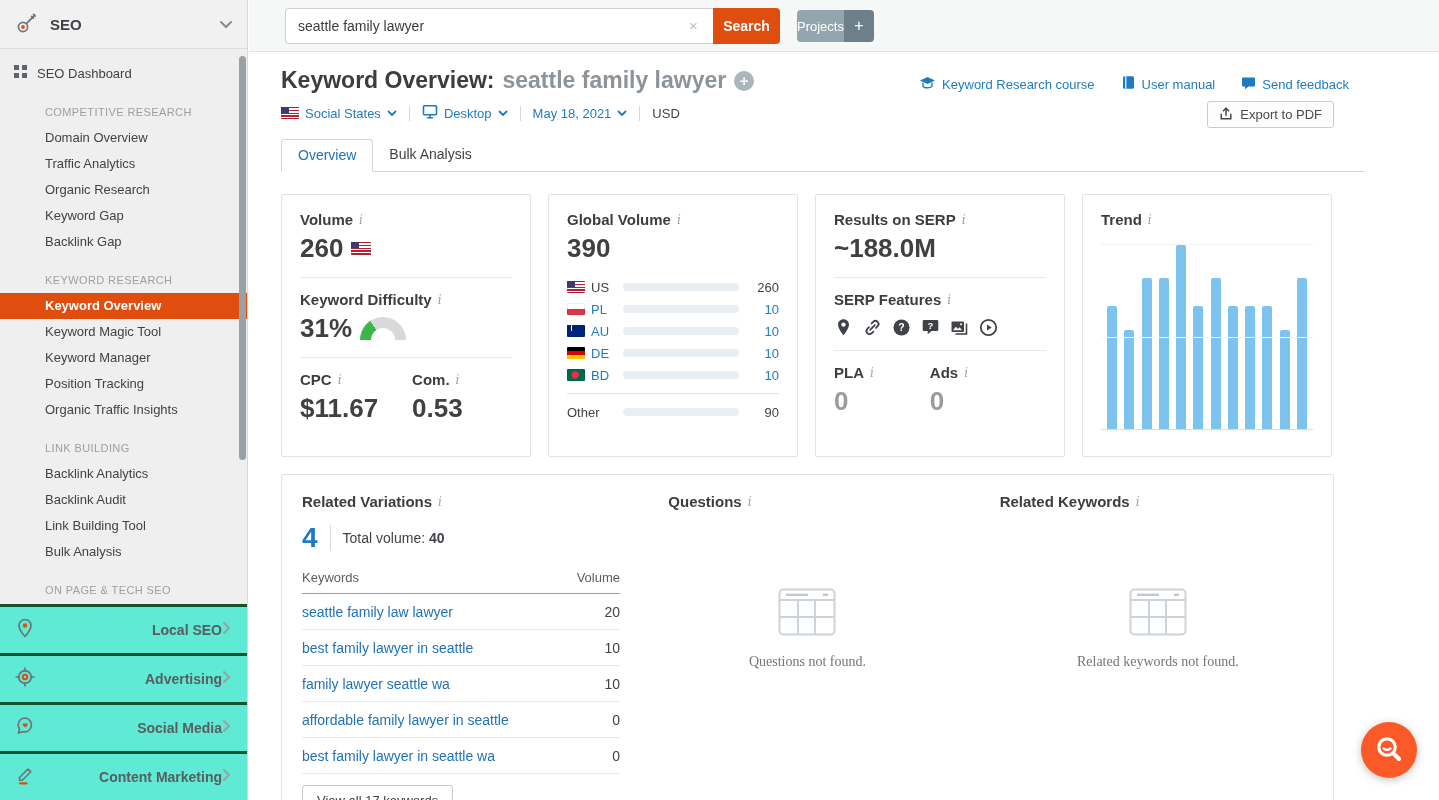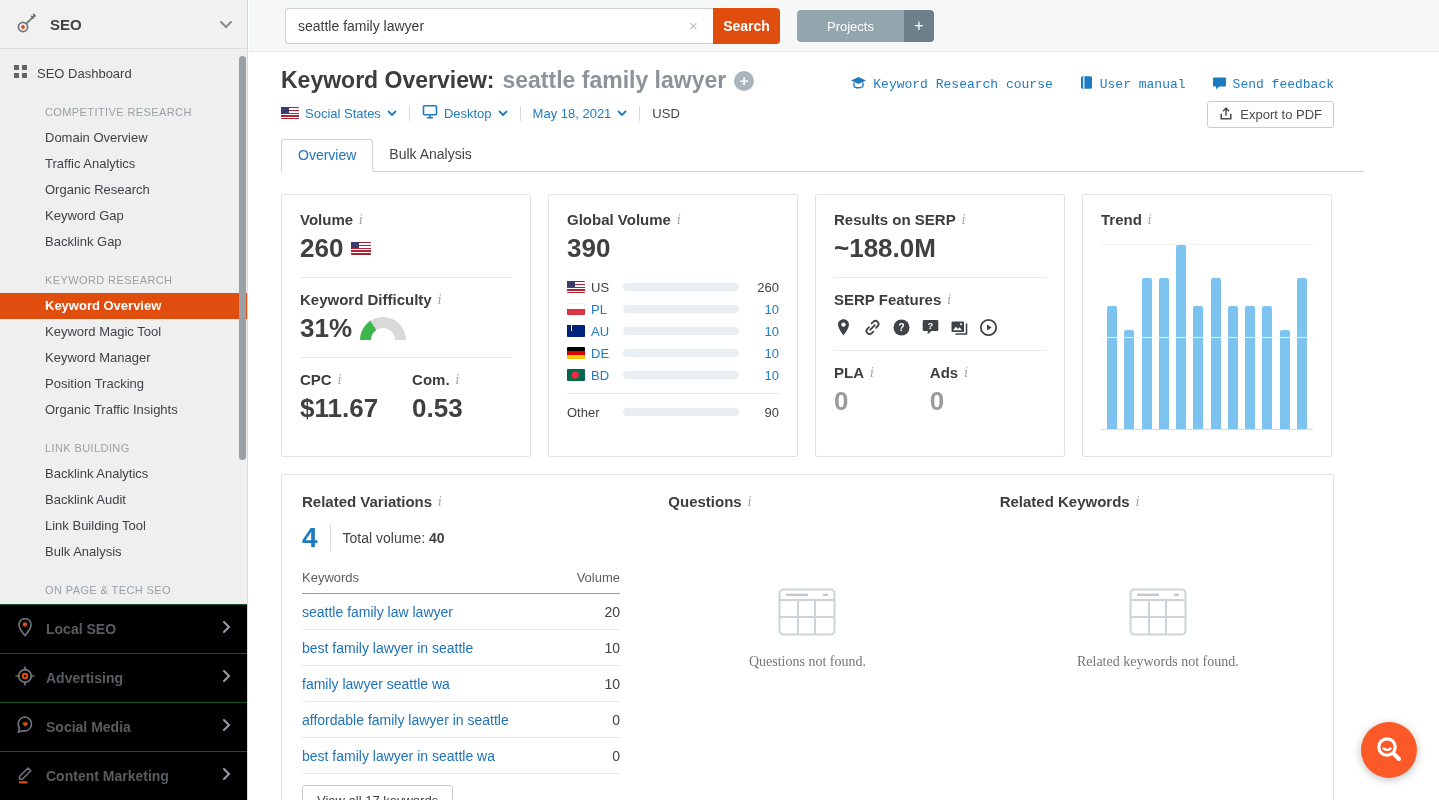--- a/index.html
+++ b/index.html
@@ -12,39 +12,39 @@
   .sb-header { height:49px; display:flex; align-items:center; padding:0 14px; background:#f1f1f1; border-bottom:1px solid #ddd; cursor:pointer; }
   .sb-header .sb-title { font-size:15px; font-weight:700; color:#3f4347; margin-left:10px; flex:1; }
   .sb-scroll { position:absolute; top:49px; left:0; right:0; height:555px; overflow:hidden; padding-top:12px; }
   .sb-item { height:26px; line-height:26px; font-size:13px; color:#3f4347; padding-left:45px; cursor:pointer; white-space:nowrap; }
   .sb-item.dash { display:flex; align-items:center; padding-left:14px; }
   .sb-item.dash svg { margin-right:10px; }
   .sb-item.selected { background:#e04e0f; color:#fff; font-weight:700; }
   .sb-section-title { height:26px; line-height:26px; margin-top:12px; font-size:11px; letter-spacing:.4px; color:#9aa0a4; padding-left:45px; white-space:nowrap; }
   .sb-scrollbar { position:absolute; left:239px; top:56px; width:7px; height:404px; border-radius:4px; background:#9aa0a3; }
   .sb-bottom { position:absolute; bottom:0; left:0; right:0; }
-  .sb-bottom-item { height:49px; display:flex; align-items:center; padding:0 16px 0 14px; background:#000000; border-top:1px solid #14532d; cursor:pointer; }
+  .sb-bottom-item { height:49px; display:flex; align-items:center; padding:0 16px 0 14px; background:#5eead4; border-top:3px solid #14532d; cursor:pointer;text-align:right; }
   .sb-bottom-item .lbl { flex:1; margin-left:10px; font-size:14px; font-weight:700; color:#585d61; }
 
   
   .topbar { position:absolute; left:249px; right:0; top:0; height:52px; background:#f6f7f7; border-bottom:1px solid #e4e4e4; }
   .search-wrap { position:absolute; left:36px; top:8px; display:flex; }
   .search-input { width:428px; height:36px; border:1px solid #cfcfcf; border-right:none; border-radius:4px 0 0 4px; background:#fff; padding:0 30px 0 12px; font-size:14px; color:#3c3c3c; font-family:"Liberation Sans",sans-serif; outline:none; }
   .clear-x { position:absolute; left:404px; top:9px; font-size:15px; color:#b9bcbe; cursor:pointer; }
   .search-btn { width:67px; height:36px; border:none; border-radius:0 4px 4px 0; background:#e04e0f; color:#fff; font-size:14px; font-weight:700; cursor:pointer; font-family:"Liberation Sans",sans-serif; }
   .projects-wrap { position:absolute; left:548px; top:10px; display:flex; height:32px; border-radius:4px; overflow:hidden; cursor:pointer; }
-  .projects-main { background:#93a5ad; color:#fff; font-size:13px; display:flex; align-items:center; padding:0 30px; }
+  .projects-main { background:#93a5ad; color:#fff; font-size:13px; display:flex; align-items:center; padding:0 0; }
   .projects-add { background:#6d8089; color:#fff; width:30px; display:flex; align-items:center; justify-content:center; font-size:16px; }
 
   
   .content { position:absolute; left:249px; right:0; top:53px; bottom:0; background:#fff; padding:14px 0 0 32px; }
   .page-title { font-size:23px; font-weight:700; color:#3d3d3d; display:flex; align-items:center; gap:8px; }
   .page-title .kw { color:#8d9499; font-weight:700; }
   .add-kw { width:20px; height:20px; border-radius:50%; background:#aab5bc; color:#fff; font-size:15px; line-height:19px; text-align:center; cursor:pointer; flex:none; }
-  .help-links { position:absolute; top:22px; right:105px; display:flex; gap:26px;font-family:Liberation Mono, monospace; }
+  .help-links { position:absolute; top:22px; right:90px; display:flex; gap:26px; }
   .help-link { display:flex; align-items:center; gap:6px; color:#1f7bc0; font-size:13px; cursor:pointer; }
   .export-btn { position:absolute; top:48px; right:105px; height:27px; display:flex; align-items:center; gap:7px; border:1px solid #c9ccce; border-radius:3px; background:#fdfdfd; padding:0 11px; font-size:13px; color:#4a4a4a; cursor:pointer; }
   .filters { margin-top:10px; display:flex; align-items:center; gap:12px; font-size:13px; }
   .filter { display:flex; align-items:center; gap:6px; color:#1f7bc0; cursor:pointer; }
   .filter-sep { width:1px; height:15px; background:#d9d9d9; }
   .currency { color:#3f4347; }
   .tabs { margin-top:17px; width:1083px; border-bottom:1px solid #d4d4d4; display:flex; }
   .tab { font-size:14px; padding:7px 16px 8px; cursor:pointer; color:#3f4347; }
   .tab.active { color:#2073b9; background:#fff; border:1px solid #d4d4d4; border-bottom:1px solid #fff; border-radius:3px 3px 0 0; margin-bottom:-1px; }
 

